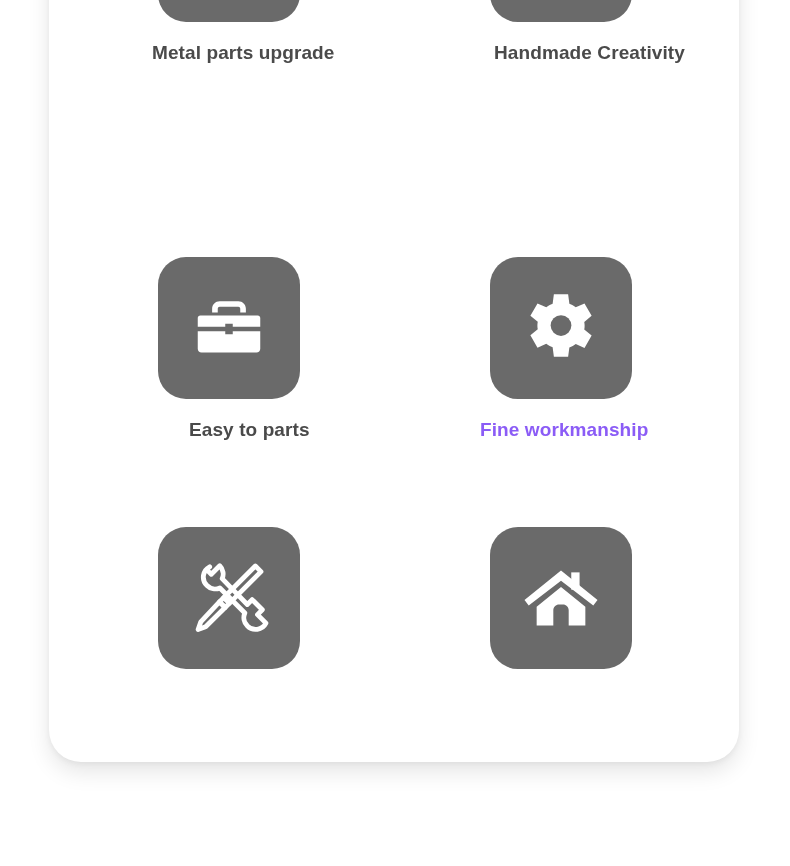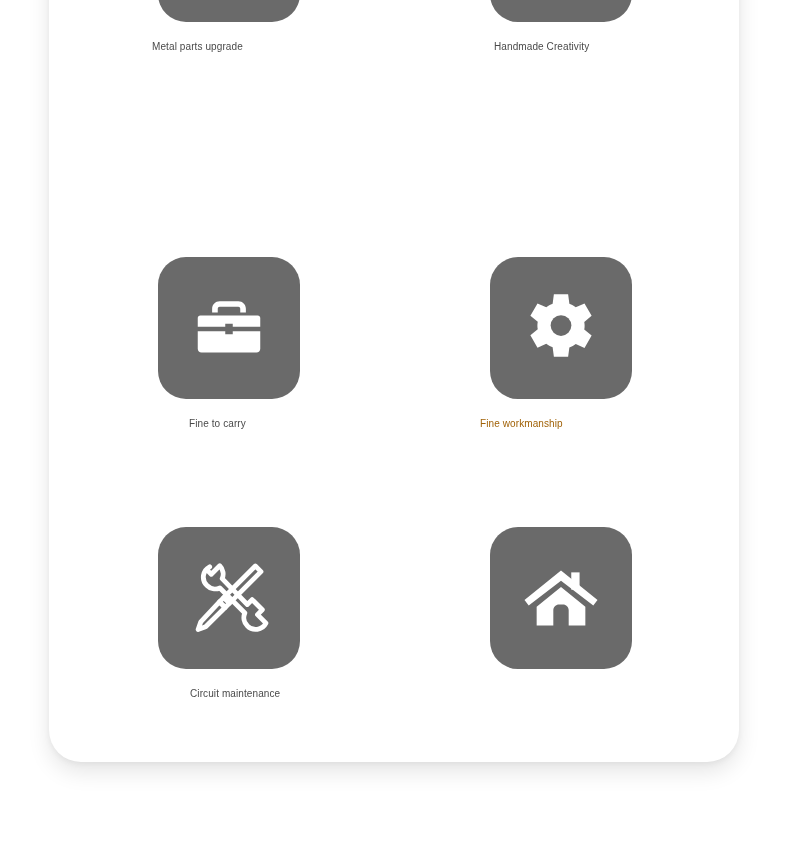--- a/index.html
+++ b/index.html
@@ -60,22 +60,22 @@
     background: #6a6a6a;
     display: flex;
     align-items: center;
     justify-content: center;
   }
 
   .tile svg { display: block; }
 
   .label {
     margin-top: 18px;
-    font-size: 10px;
-    font-weight: normal;
+    font-size: 19px;
+    font-weight: bold;
     color: #4a4a4a;
     line-height: 1.38;
     letter-spacing: 0.1px;
     white-space: pre-line;
   }
 
   
   .cell-rocket .tile   { margin-left: 24px; }
   .cell-rocket .label  { margin-left: 18px; }
 
@@ -119,49 +119,48 @@
       <div class="cell col-left row-2 cell-toolbox">
         <div class="tile" style="background: rgb(106, 106, 106);">
           <span>
             <svg width="80" height="80" viewBox="0 0 64 64" fill="#ffffff">
               <path d="M24.5 10.5h15c3.3 0 6 2.7 6 6v3h-4.5v-3c0-.8-.7-1.5-1.5-1.5h-15c-.8 0-1.5.7-1.5 1.5v3H18.5v-3c0-3.3 2.7-6 6-6z"></path>
               <path d="M9 22h46c1.1 0 2 .9 2 2v7H35v-2.5h-6V31H7v-7c0-1.1.9-2 2-2z"></path>
               <path d="M7 34.5h22V37h6v-2.5h22v14c0 1.7-1.3 3-3 3H10c-1.7 0-3-1.3-3-3v-14z"></path>
             </svg>
           </span>
         </div>
-        <div class="label" style="color: rgb(74, 74, 74);">Fine to carry</div>
+        <div class="label" style="color: rgb(74, 74, 74);">Easy to parts</div>
       </div>
 
       <div class="cell col-right row-2 cell-gear">
         <div class="tile" style="background: rgb(106, 106, 106);">
           <span>
             <svg width="80" height="80" viewBox="0 0 64 64" fill="#ffffff">
               <path d="M26.3 5h11.4l1.0 7.6c1.9.6 3.6 1.6 5.1 2.8l7.0-3.1 5.7 9.9-5.9 4.9c.2 1 .3 2 .3 3.0s-.1 2-.3 3.0l5.9 4.9-5.7 9.9-7.0-3.1c-1.5 1.2-3.2 2.2-5.1 2.8L37.7 55H26.3l-1.0-7.6c-1.9-.6-3.6-1.6-5.1-2.8l-7.0 3.1-5.7-9.9 5.9-4.9c-.2-1-.3-2-.3-3.0s.1-2 .3-3.0L7.5 22.2l5.7-9.9 7.0 3.1c1.5-1.2 3.2-2.2 5.1-2.8L26.3 5z"></path>
               <circle cx="32" cy="30" r="8.3" fill="#6a6a6a"></circle>
             </svg>
           </span>
         </div>
-        <div class="label" style="color: #a16207;">Fine workmanship</div>
+        <div class="label" style="color: #8b5cf6;">Fine workmanship</div>
       </div>
 
       <div class="cell col-left row-3 cell-tools">
         <div class="tile" style="background: rgb(106, 106, 106);">
           <span>
             <svg width="86" height="86" viewBox="0 0 64 64" fill="none" stroke="#ffffff" stroke-width="3.6" stroke-linecap="round" stroke-linejoin="round">
 
               <path d="M17.6 8.8a8.6 8.6 0 00-2.0 13.9 8.6 8.6 0 009.6 1.8l18.6 18.6a8.6 8.6 0 001.8 9.6 8.6 8.6 0 0013.9-2.0l-6.3-6.3 3.6-3.6-7.6-7.6-3.6 3.6L26.9 17.6a8.6 8.6 0 00-1.8-9.6l-6.3 6.3-3.6-3.6z"></path>
 
               <path d="M51.6 8.2l4.2 4.2-23.4 23.4-4.2-4.2z"></path>
               <path d="M28.2 31.6l4.2 4.2-3.3 3.3-4.2-4.2z"></path>
               <path d="M24.9 34.9l4.2 4.2L14.6 53.4l-5.6 2.0 2.0-5.6z"></path>
             </svg>
           </span>
         </div>
-        <div class="label" style="color: rgb(74, 74, 74);">Circuit maintenance</div>
       </div>
 
       <div class="cell col-right row-3 cell-house">
         <div class="tile" style="background: rgb(106, 106, 106);">
           <span>
             <svg width="82" height="82" viewBox="0 0 64 64" fill="#ffffff">
               <path d="M40 12h6.5v13.5H40z"></path>
               <path d="M32 10.5L60.5 33.5 57.2 37.8 32 18.5 6.8 37.8 3.5 33.5z"></path>
               <path d="M32 23.5l19 15.3v14.7H38V41.5c0-2.5-2.0-4.5-4.5-4.5h-3c-2.5 0-4.5 2.0-4.5 4.5v12H13V38.8z"></path>
             </svg>

